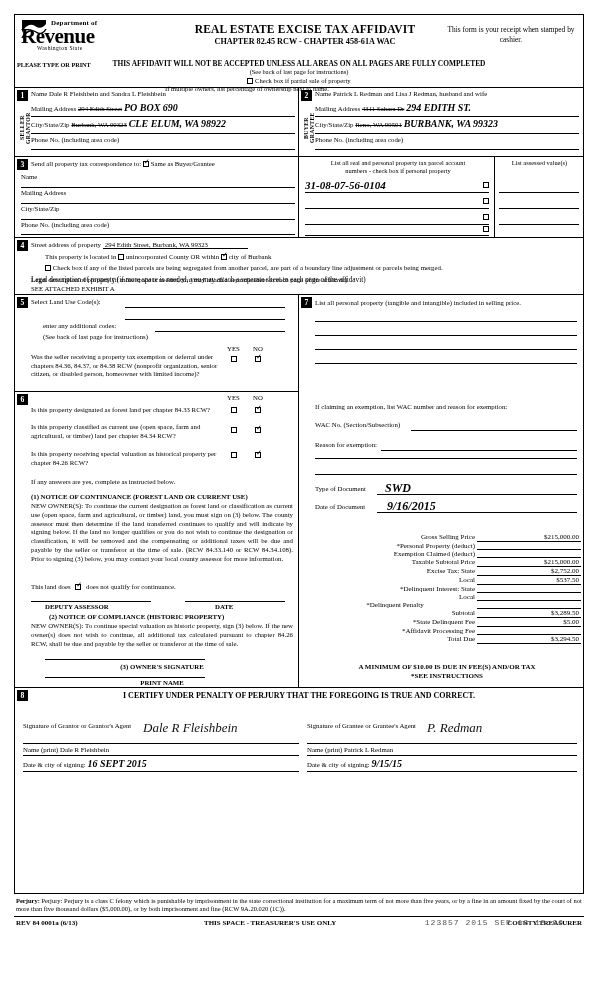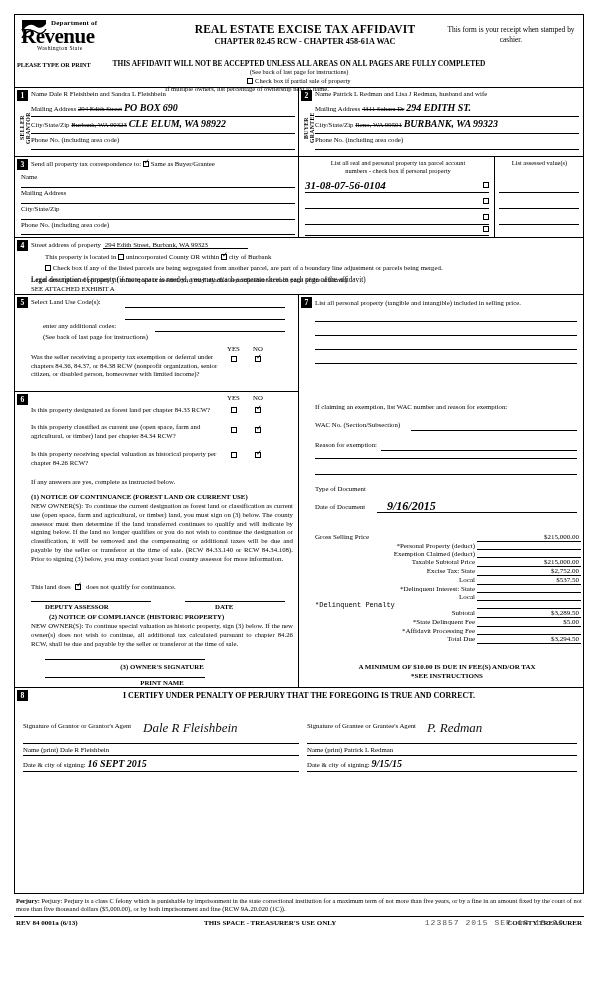--- a/index.html
+++ b/index.html
@@ -244,30 +244,33 @@
 
         <div class="cell lbl" style="left:16px;top:108px;width:268px;">If claiming an exemption, list WAC number and reason for exemption:</div>
         <div class="cell lbl" style="left:16px;top:126px;">WAC No. (Section/Subsection)</div>
         <div class="cell" style="left:112px;top:126px;width:166px;border-bottom:1px solid #000;height:10px;"></div>
         <div class="cell lbl" style="left:16px;top:146px;">Reason for exemption:</div>
         <div class="cell" style="left:82px;top:146px;width:196px;border-bottom:1px solid #000;height:10px;"></div>
         <div class="cell" style="left:16px;top:163px;width:262px;border-bottom:1px solid #000;height:1px;"></div>
         <div class="cell" style="left:16px;top:179px;width:262px;border-bottom:1px solid #000;height:1px;"></div>
 
         <div class="cell lbl" style="left:16px;top:190px;">Type of Document</div>
+        <div class="cell" style="left:78px;top:186px;width:200px;border-bottom:1px solid #000;height:14px;">
+          <span class="hand" style="font-size:12px;margin-left:8px;">SWD</span>
+        </div>
         <div class="cell lbl" style="left:16px;top:208px;">Date of Document</div>
         <div class="cell" style="left:78px;top:204px;width:200px;border-bottom:1px solid #000;height:14px;">
           <span class="hand" style="font-size:12px;margin-left:10px;">9/16/2015</span>
         </div>
 
         <div class="cell" style="left:14px;top:238px;width:268px;">
           <table class="fees" style="width:100%;">
             <tbody>
                 <tr>
-                  <td style="width:160px;">Gross Selling Price</td>
+                  <td style="text-align:right;width:160px;">Gross Selling Price</td>
                   <td class="money" style="border-bottom:1px solid #000;">$215,000.00</td>
                 </tr>
             <tr>
                   <td style="text-align:right;">*Personal Property (deduct)</td>
                   <td class="money" style="border-bottom:1px solid #000;"></td>
                 </tr>
             <tr>
                   <td style="text-align:right;">Exemption Claimed (deduct)</td>
                   <td class="money" style="border-bottom:1px solid #000;"></td>
                 </tr>
@@ -285,21 +288,21 @@
                 </tr>
             <tr>
                   <td style="text-align:right;">*Delinquent Interest: State</td>
                   <td class="money" style="border-bottom:1px solid #000;"></td>
                 </tr>
             <tr>
                   <td style="text-align:right;">Local</td>
                   <td class="money" style="border-bottom:1px solid #000;"></td>
                 </tr>
             <tr>
-                  <td style="text-align:left;font-family:Liberation Mono, monospace;">*Delinquent Penalty</td>
+                  <td style="text-align:center;">*Delinquent Penalty</td>
                   <td class="money" style="border-bottom:1px solid #000;"></td>
                 </tr>
             <tr>
                   <td style="text-align:right;">Subtotal</td>
                   <td class="money" style="border-bottom:1px solid #000;text-align:right;">$3,289.50</td>
                 </tr>
             <tr>
                   <td style="text-align:right;">*State Delinquent Fee</td>
                   <td class="money" style="border-bottom:1px solid #000;">$5.00</td>
                 </tr>

